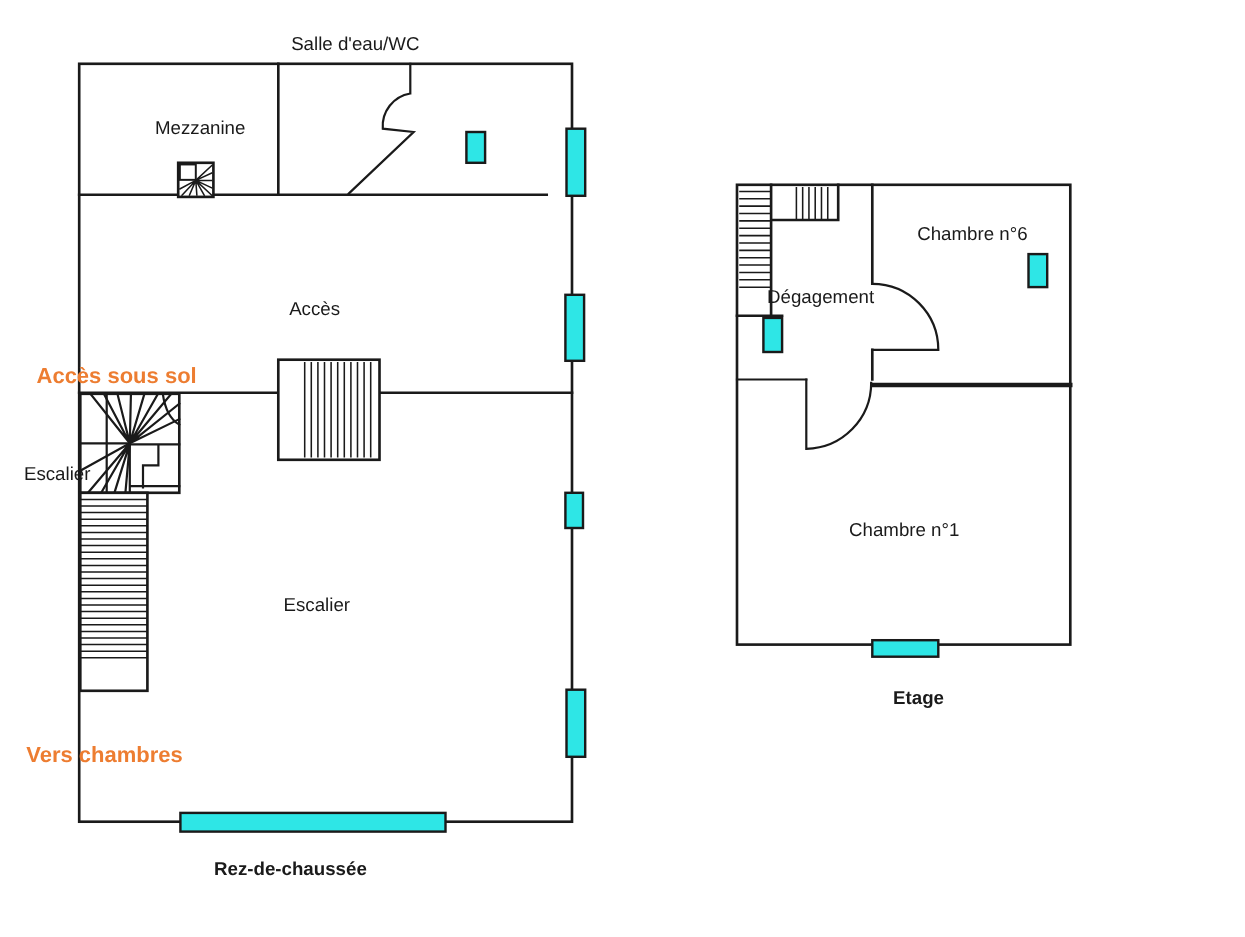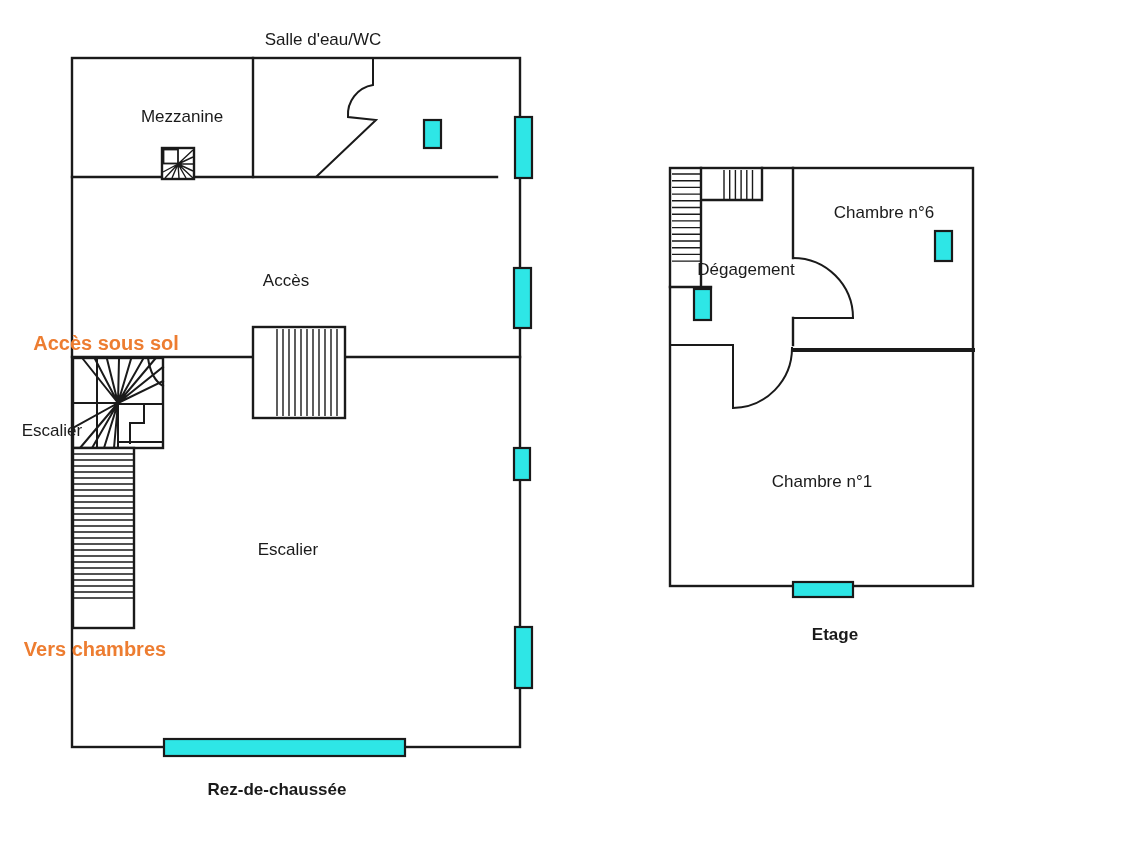--- a/index.html
+++ b/index.html
@@ -110,21 +110,21 @@
       <rect class="window" x="793" y="582" width="60" height="15"></rect>
     </g>
   </svg>
 
   <div class="lbl" style="left:323px;top:40px">Salle d'eau/WC</div>
   <div class="lbl" style="left:182px;top:117px">Mezzanine</div>
   <div class="lbl" style="left:286px;top:281px">Accès</div>
   <div class="lbl" style="left:288px;top:550px">Escalier</div>
   <div class="lbl" style="left:52px;top:431px">Escalier</div>
   <div class="lbl orange" style="left:106px;top:343px">Accès sous sol</div>
-  <div class="lbl orange" style="left:95px;top:649px">Vers chambres</div>
-  <div class="lbl title" style="left:277px;top:790px">Rez-de-chaussée</div>
+  <div class="lbl orange" style="left:95px;top:687px">Vers chambres</div>
+  <div class="lbl title" style="left:264px;top:790px">Rez-de-chaussée</div>
 
   <div class="lbl" style="left:884px;top:213px">Chambre n°6</div>
   <div class="lbl" style="left:746px;top:270px">Dégagement</div>
   <div class="lbl" style="left:822px;top:482px">Chambre n°1</div>
   <div class="lbl title" style="left:835px;top:635px">Etage</div>
 
 </div>
 
 </body></html>

